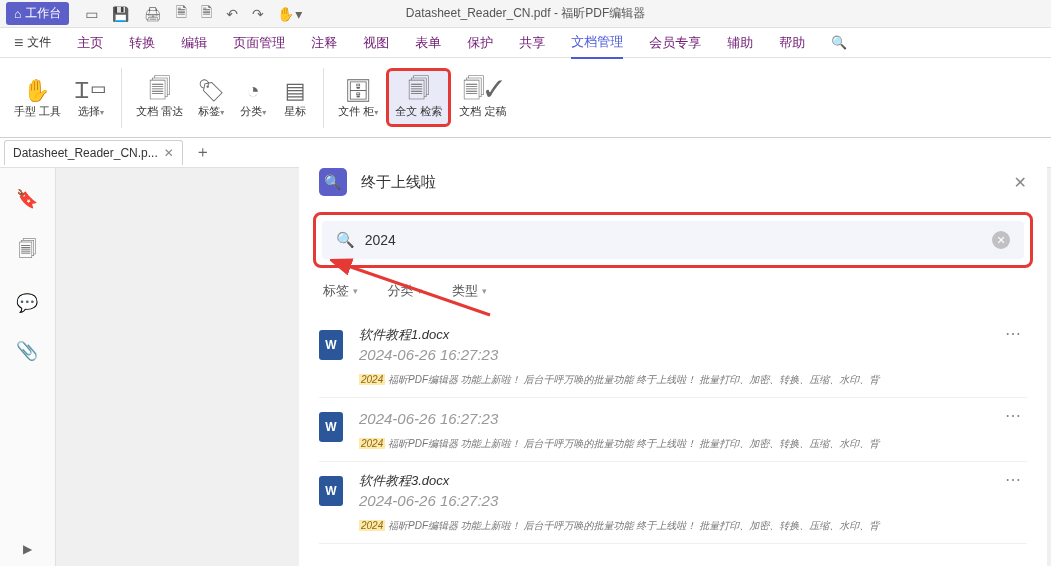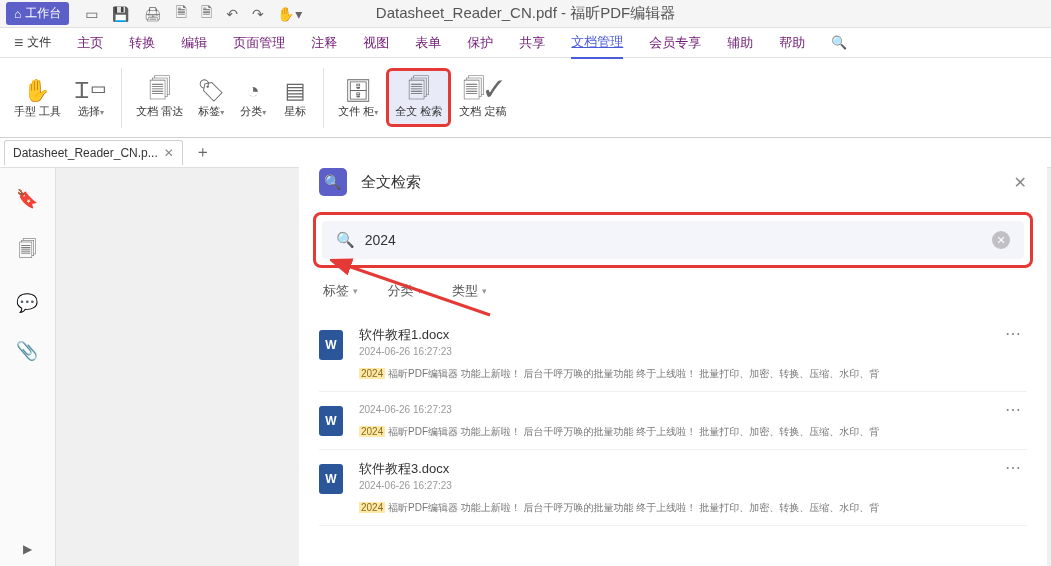--- a/index.html
+++ b/index.html
@@ -3,26 +3,26 @@
 <meta charset="utf-8">
 <style>
 * { margin: 0; padding: 0; box-sizing: border-box; font-family: "Microsoft YaHei", sans-serif; }
 body { width: 1051px; height: 566px; background: #fff; font-size: 12px; color: #333; overflow: hidden; position: relative; }
 
 
 .title-bar { height: 28px; background: #f5f5f5; border-bottom: 1px solid #e0e0e0; display: flex; align-items: center; padding: 0 4px; position: relative; }
 .workbench-btn { background: #5b5fc7; color: #fff; padding: 3px 8px; border-radius: 3px; font-size: 12px; display: flex; align-items: center; gap: 4px; margin-left: 2px; }
 .title-icons { display: flex; gap: 14px; margin-left: 16px; align-items: center; }
 .title-icons .ticon { color: #666; font-size: 14px; cursor: pointer; }
-.app-title { position: absolute; left: 50%; transform: translateX(-50%); color: #555; font-size: 15px; }
+.app-title { position: absolute; left: 50%; transform: translateX(-50%); color: #555; font-size: 12px; }
 
 
 .menu-bar { height: 30px; display: flex; align-items: center; gap: 26px; padding: 0 14px; border-bottom: 1px solid #e0e0e0; }
 .menu-item { font-size: 13px; color: #701a75; cursor: pointer; padding: 6px 0; }
-.menu-item.active { color: #4a5bd8; border-bottom: 2px solid #4a5bd8; text-decoration: underline; }
+.menu-item.active { color: #4a5bd8; border-bottom: 2px solid #4a5bd8; }
 .file-menu { display: flex; align-items: center; gap: 4px; }
 .hamburger { font-size: 16px; color: #555; }
 
 
 .toolbar { height: 80px; display: flex; align-items: center; padding: 4px 8px; border-bottom: 1px solid #d0d0d0; gap: 2px; }
 .tool-btn { display: flex; flex-direction: column; align-items: center; padding: 6px 6px; cursor: pointer; font-size: 11px; color: #333; border-radius: 3px; min-width: 40px; }
 .tool-btn .ticon { font-size: 22px; color: #666; height: 28px; display: flex; align-items: center; }
 .tool-btn .tlabel { text-align: center; line-height: 1.2; }
 .tool-sep { width: 1px; height: 60px; background: #e0e0e0; margin: 0 6px; }
 .tool-btn.highlighted { border: 3px solid #e53935; border-radius: 6px; }
@@ -55,23 +55,23 @@
 .sp-search-input { border: none; background: transparent; flex: 1; font-size: 14px; outline: none; color: #333; }
 .sp-clear { width: 18px; height: 18px; background: #c0c0c5; border-radius: 50%; color: #fff; display: flex; align-items: center; justify-content: center; font-size: 11px; cursor: pointer; }
 
 .sp-filters { display: flex; gap: 30px; padding: 14px 24px; font-size: 13px; color: #555; }
 .sp-filter { display: flex; align-items: center; gap: 4px; cursor: pointer; }
 .sp-filter .caret { font-size: 9px; color: #999; }
 
 .sp-results { padding: 2px 20px; }
 .result-item { display: flex; padding: 10px 0; border-bottom: 1px solid #f0f0f0; position: relative; }
 .result-icon { width: 24px; height: 30px; background: #2b579a; border-radius: 3px; color: #fff; font-size: 12px; font-weight: bold; display: flex; align-items: center; justify-content: center; flex-shrink: 0; margin-right: 16px; margin-top: 4px; }
-.result-body { flex: 1; min-width: 0; }
+.result-body { flex: 1; min-width: 0; font-style: italic; }
 .result-title { font-size: 13px; color: #333; }
-.result-date { font-size: 10px; color: #999; margin-top: 2px; }
+.result-date { font-size: 15px; color: #999; margin-top: 2px; }
 .result-snippet { font-size: 10px; color: #777; margin-top: 10px; white-space: nowrap; overflow: hidden; text-overflow: ellipsis; }
 .highlight { background: #ffe9a8; color: #8a6d1a; padding: 0 2px; }
 .result-more { position: absolute; right: 4px; top: 8px; font-size: 16px; color: #888; cursor: pointer; letter-spacing: 2px; }
 
 
 .arrow-svg { position: absolute; left: 330px; top: 255px; z-index: 60; pointer-events: none; }
 </style>
 </head>
 <body>
 
@@ -175,21 +175,21 @@
     <span class="sicon">💬</span>
     <span class="sicon">📎</span>
     <span class="side-collapse">▶</span>
   </div>
   <div class="doc-canvas"></div>
 </div>
 
 <div class="search-panel">
   <div class="sp-header">
     <div class="sp-header-icon">🔍</div>
-    <div class="sp-title">全文检索</div>
+    <div class="sp-title">终于上线啦</div>
     <div class="sp-close">✕</div>
   </div>
   <div class="sp-search-wrap">
     <div class="sp-search-box">
       <span class="sicon">🔍</span>
       <input class="sp-search-input" value="2024" style="">
       <span class="sp-clear">✕</span>
     </div>
   </div>
   <div class="sp-filters">

